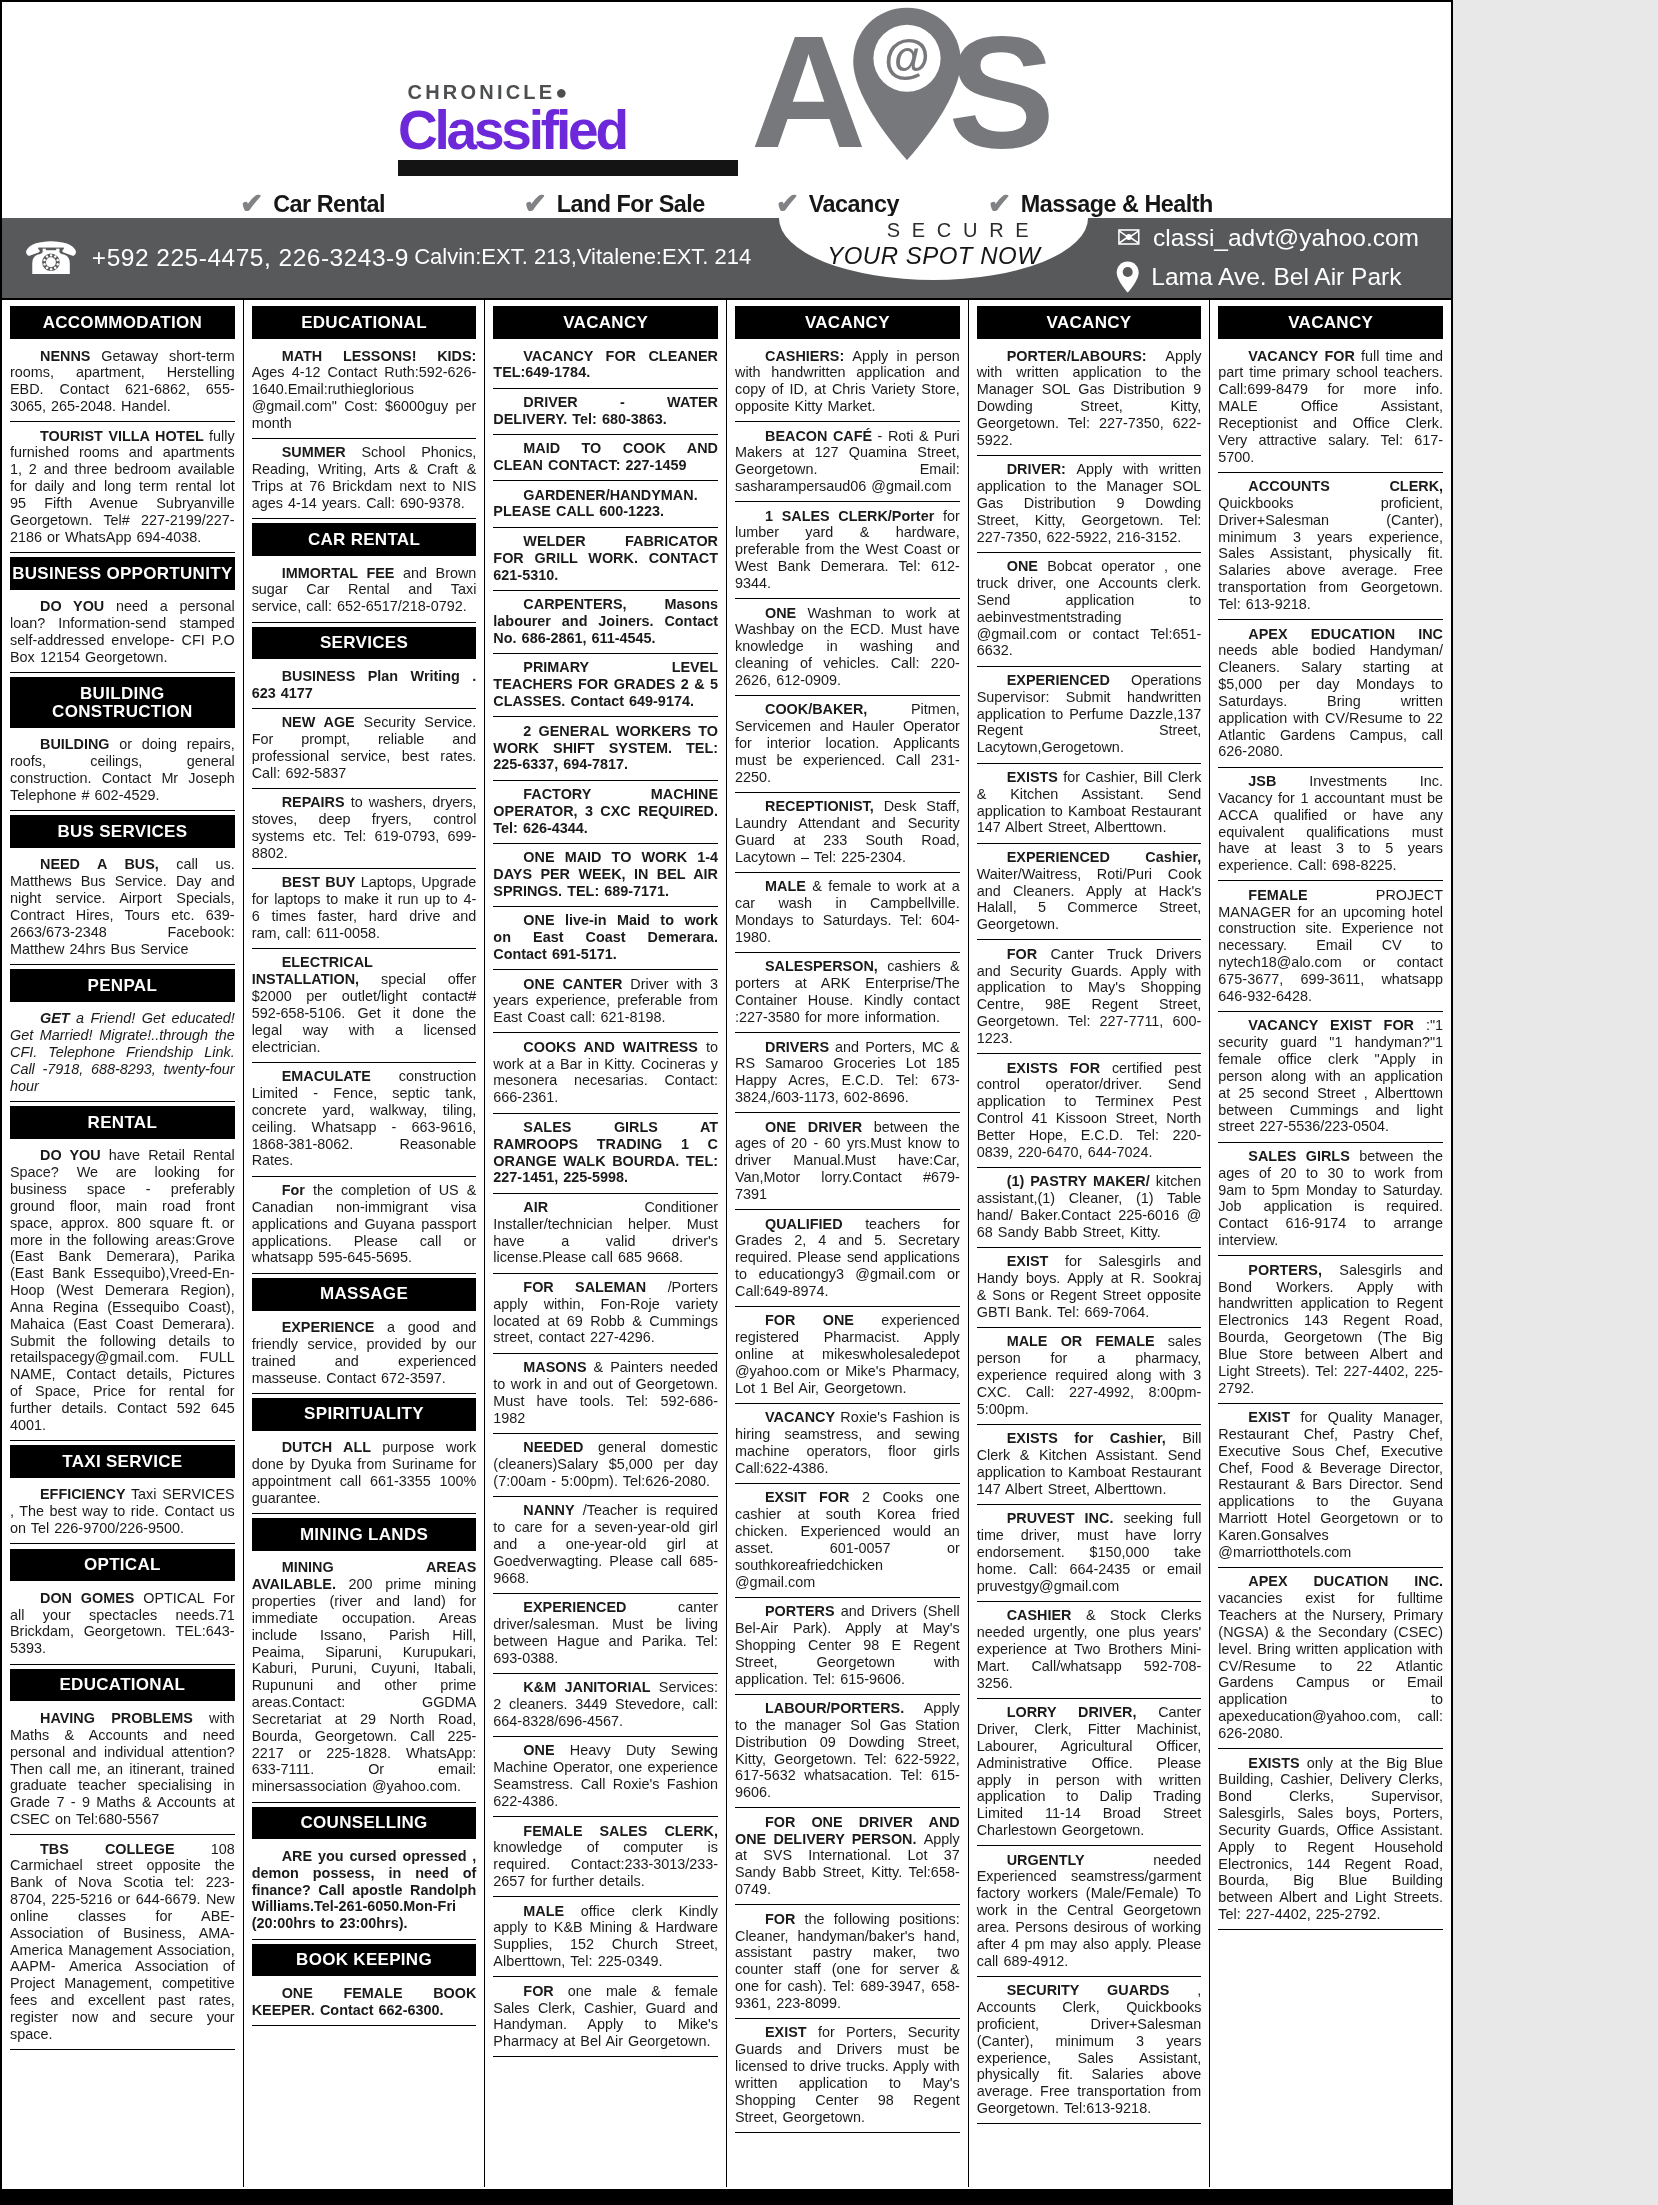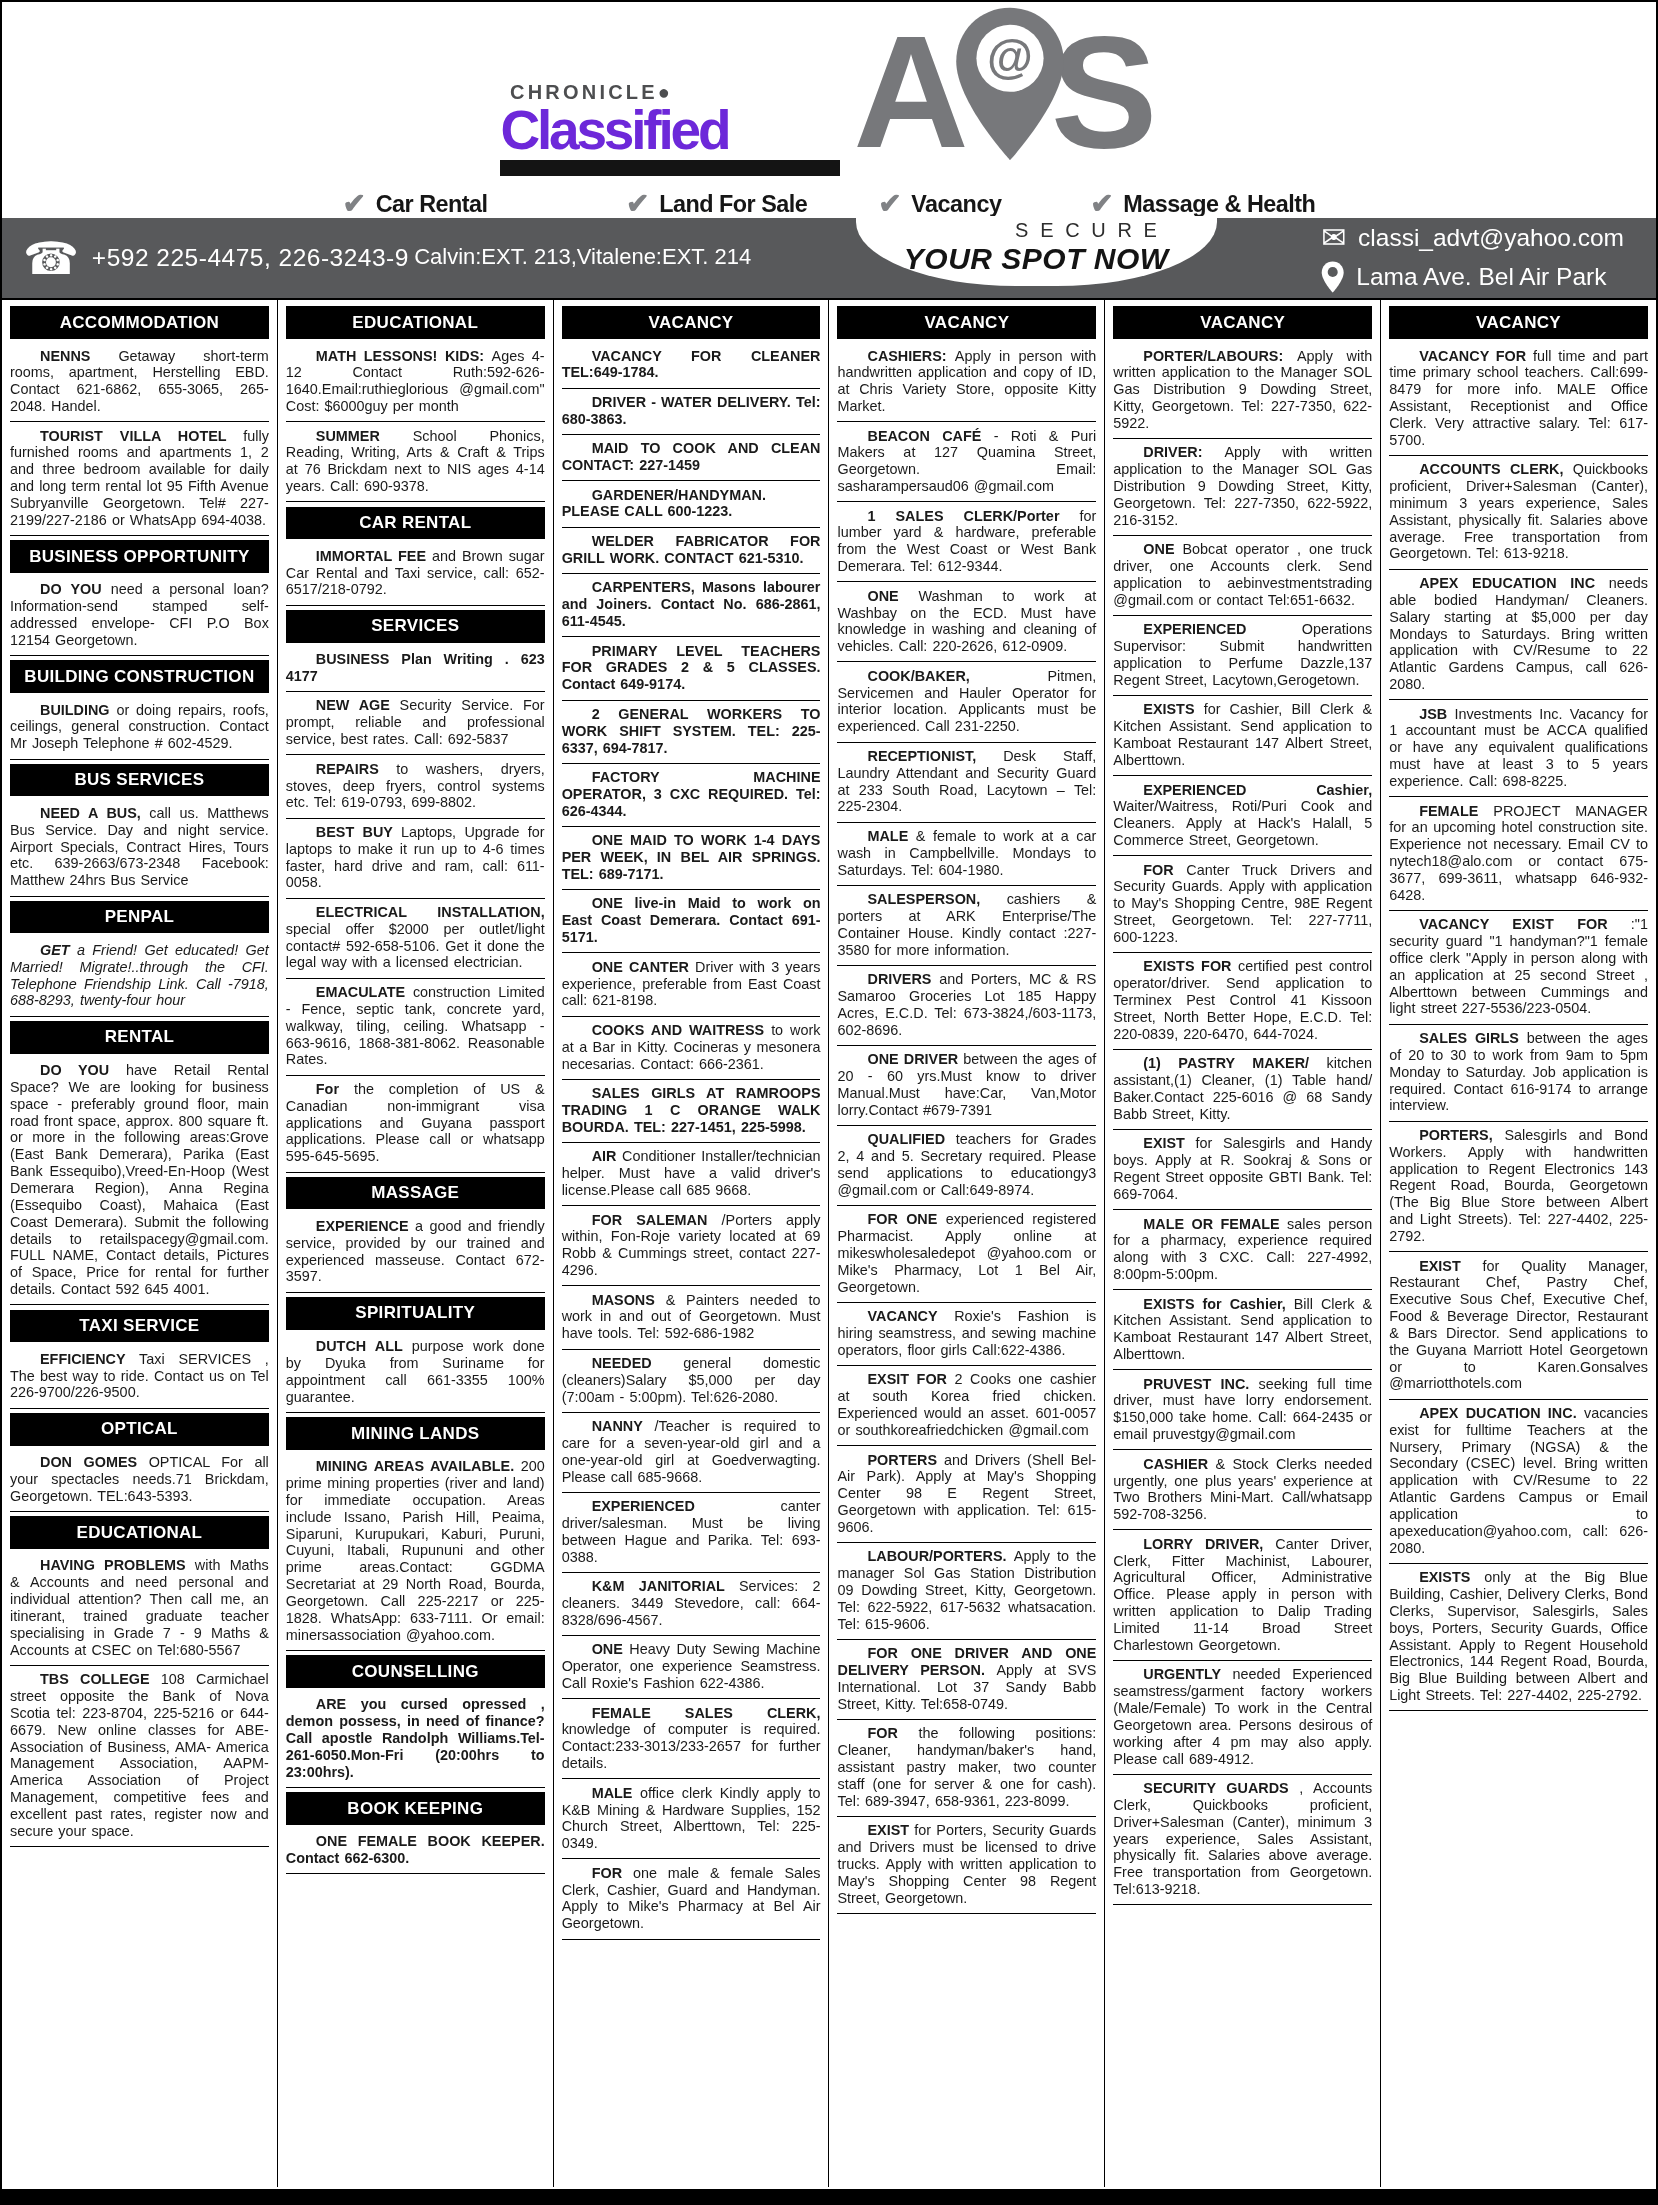--- a/index.html
+++ b/index.html
@@ -1,17 +1,17 @@
 <!DOCTYPE html>
 <html style="font-size:8.5px"><head>
 <meta charset="utf-8">
 <style>
   html,body{margin:0;padding:0;background:#e8e8e8;}
   .page{
-    position:relative; width:1658px; height:2205px; background:#fff;
+    position:relative; width:1453px; height:2205px; background:#fff;
     font-family:"Liberation Sans", sans-serif; color:#111;
     box-sizing:border-box; border:2.1px solid #000; border-bottom:16px solid #000;
     overflow:hidden;
   }
   
   .masthead{position:relative; height:296px; overflow:hidden;}
   .brand{display:flex; justify-content:center; align-items:flex-end; margin-top:5.3px;}
   .brand-left{text-align:left;}
   .brand-small{display:block; font-size:20px; font-weight:bold; letter-spacing:3.2px; color:#4d4e50; margin-left:9.6px;}
   .brand-main{display:block; font-size:55px; font-weight:800; letter-spacing:-3.2px; color:#6d28d9; line-height:0.95;}
@@ -28,21 +28,21 @@
   .cbar{position:absolute; left:0; right:0; bottom:0; height:80px; background:#58595b; color:#fff;
         display:flex; align-items:stretch; justify-content:space-between;}
   .cbar-left{display:flex; align-items:center; gap:12.8px; padding-left:21px;}
   .phone-glyph{font-size:45px; line-height:1;}
   .cbar-left .lines{display:flex; flex-direction:row; gap:5.3px;}
   .cbar-phones{font-size:24.5px; letter-spacing:0.5px;}
   .cbar-ext{font-size:22px;}
   .spot{background:#fff; color:#141414; text-align:right; padding:3.2px 48px 9.6px;
         border-radius:0 0 160px 160px / 0 0 64px 64px; margin-top:-2.1px; align-self:flex-start;}
   .spot-secure{font-size:20px; letter-spacing:11.7px; color:#2d2d2d; display:block;}
-  .spot-now{font-size:30px; font-weight:700; font-style:italic; display:block; letter-spacing:0.5px;}
+  .spot-now{font-size:24px; font-weight:400; font-style:italic; display:block; letter-spacing:0.5px;}
   .cbar-right{display:flex; flex-direction:column; justify-content:center; gap:7.4px; padding-right:32px;}
   .cbar-right .row{display:flex; align-items:center; gap:11.7px;}
   .mail-glyph{font-size:30px; line-height:1;}
   .cbar-email,.cbar-addr{font-size:24.5px;}
   
   .columns{display:flex; border-top:2.1px solid #000; height:1889px; box-sizing:border-box;}
   .column{flex:1 1 0; padding:2.1px 8px 0; overflow:hidden;}
   .column + .column{border-left:1.6px solid #000;}
   .sec{background:#000; color:#fff; font-weight:800; text-align:center; font-size:17px;
        line-height:1.05; padding:7.4px 2.1px; margin:4.3px 0 3.2px; letter-spacing:0.3px;}

